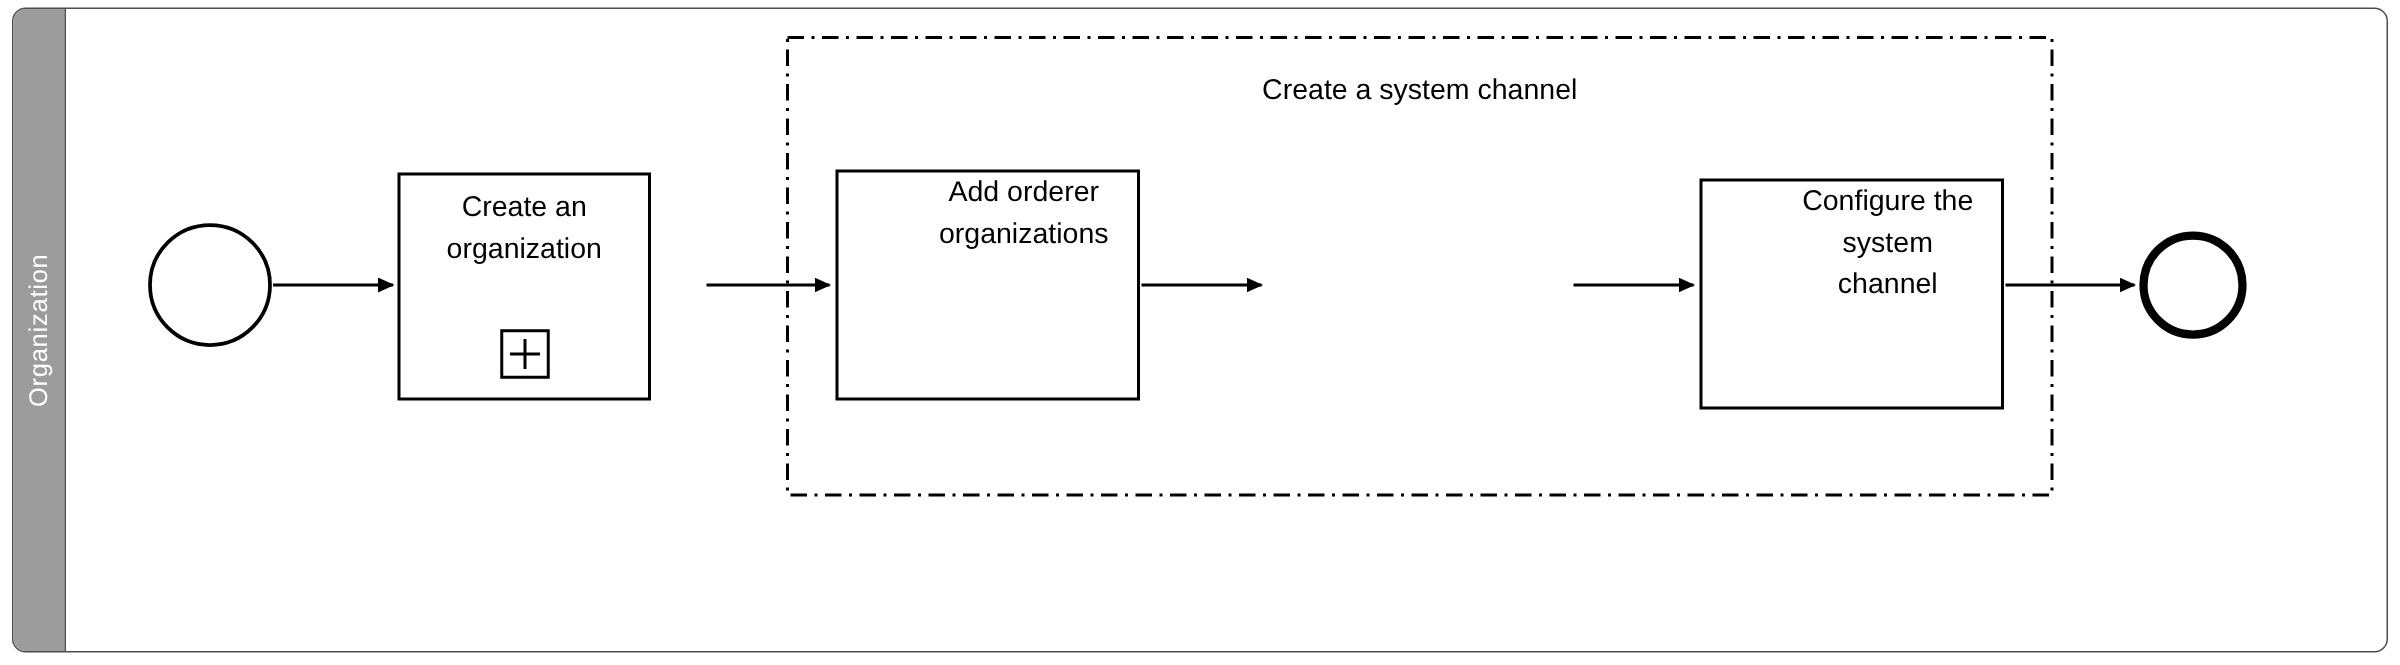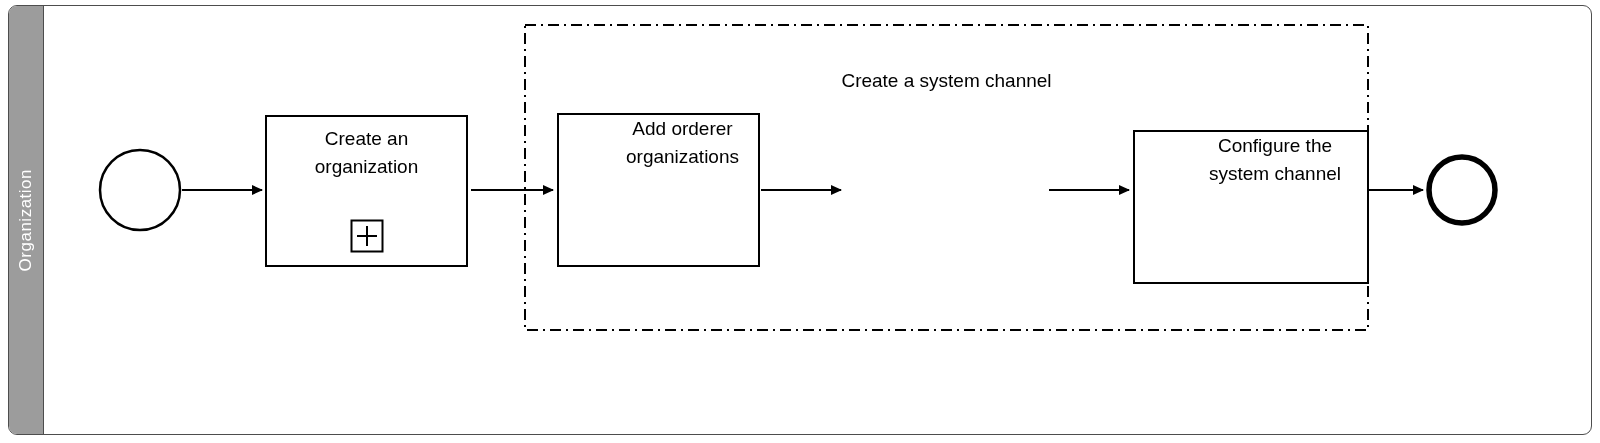--- a/index.html
+++ b/index.html
@@ -59,21 +59,20 @@
     pointer-events: none;
   }
   
   .group-label {
     position: absolute;
     left: 525px;
     top: 50px;
     width: 843px;
     text-align: center;
     font-size: 19px;
-    margin-top: 20px;
   }
   
   .task {
     position: absolute;
     border: 2px solid #000000;
     background: #ffffff;
     box-sizing: border-box;
     text-align: center;
     font-size: 19px;
     line-height: 1.45;
@@ -126,34 +125,34 @@
     <line x1="1049" y1="190" x2="1129" y2="190" stroke="#000000" stroke-width="2" marker-end="url(#arrow)"></line>
     <line x1="1337" y1="190" x2="1423" y2="190" stroke="#000000" stroke-width="2" marker-end="url(#arrow)"></line>
 
     <circle cx="140" cy="190" r="40" fill="#ffffff" stroke="#000000" stroke-width="2.5"></circle>
 
     <circle cx="1462" cy="190" r="33" fill="#ffffff" stroke="#000000" stroke-width="5.5"></circle>
   </svg>
 
   <div class="group-label">Create a system channel</div>
 
-  <div class="task top-label" style="left:265px; top:115px; width:203px; height:152px;">
+  <div class="task top-label" style="left:265px; top:115px; width:169px; height:152px;">
     <div class="task-label">Create an
 organization</div>
     <svg class="subprocess-marker" viewBox="0 0 34 34">
       <rect x="1.5" y="1.5" width="31" height="31" fill="#ffffff" stroke="#000000" stroke-width="2"></rect>
       <line x1="17" y1="7" x2="17" y2="27" stroke="#000000" stroke-width="2"></line>
       <line x1="7" y1="17" x2="27" y2="17" stroke="#000000" stroke-width="2"></line>
     </svg>
   </div>
 
   <div class="task center-label" style="left:557px; top:113px; width:203px; height:154px;">
     <div class="task-label">Add orderer
 organizations</div>
   </div>
 
 
-  <div class="task center-label" style="left:1133px; top:130px; width:236px; height:154px;">
+  <div class="task center-label" style="left:1133px; top:119px; width:203px; height:154px;">
     <div class="task-label">Configure the
 system channel</div>
   </div>
 
 </div>
 
 </body></html>

